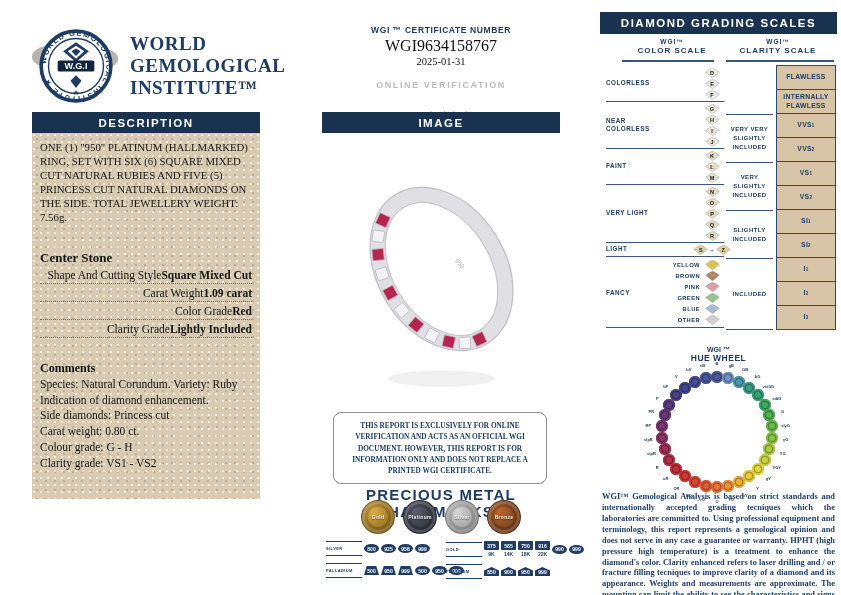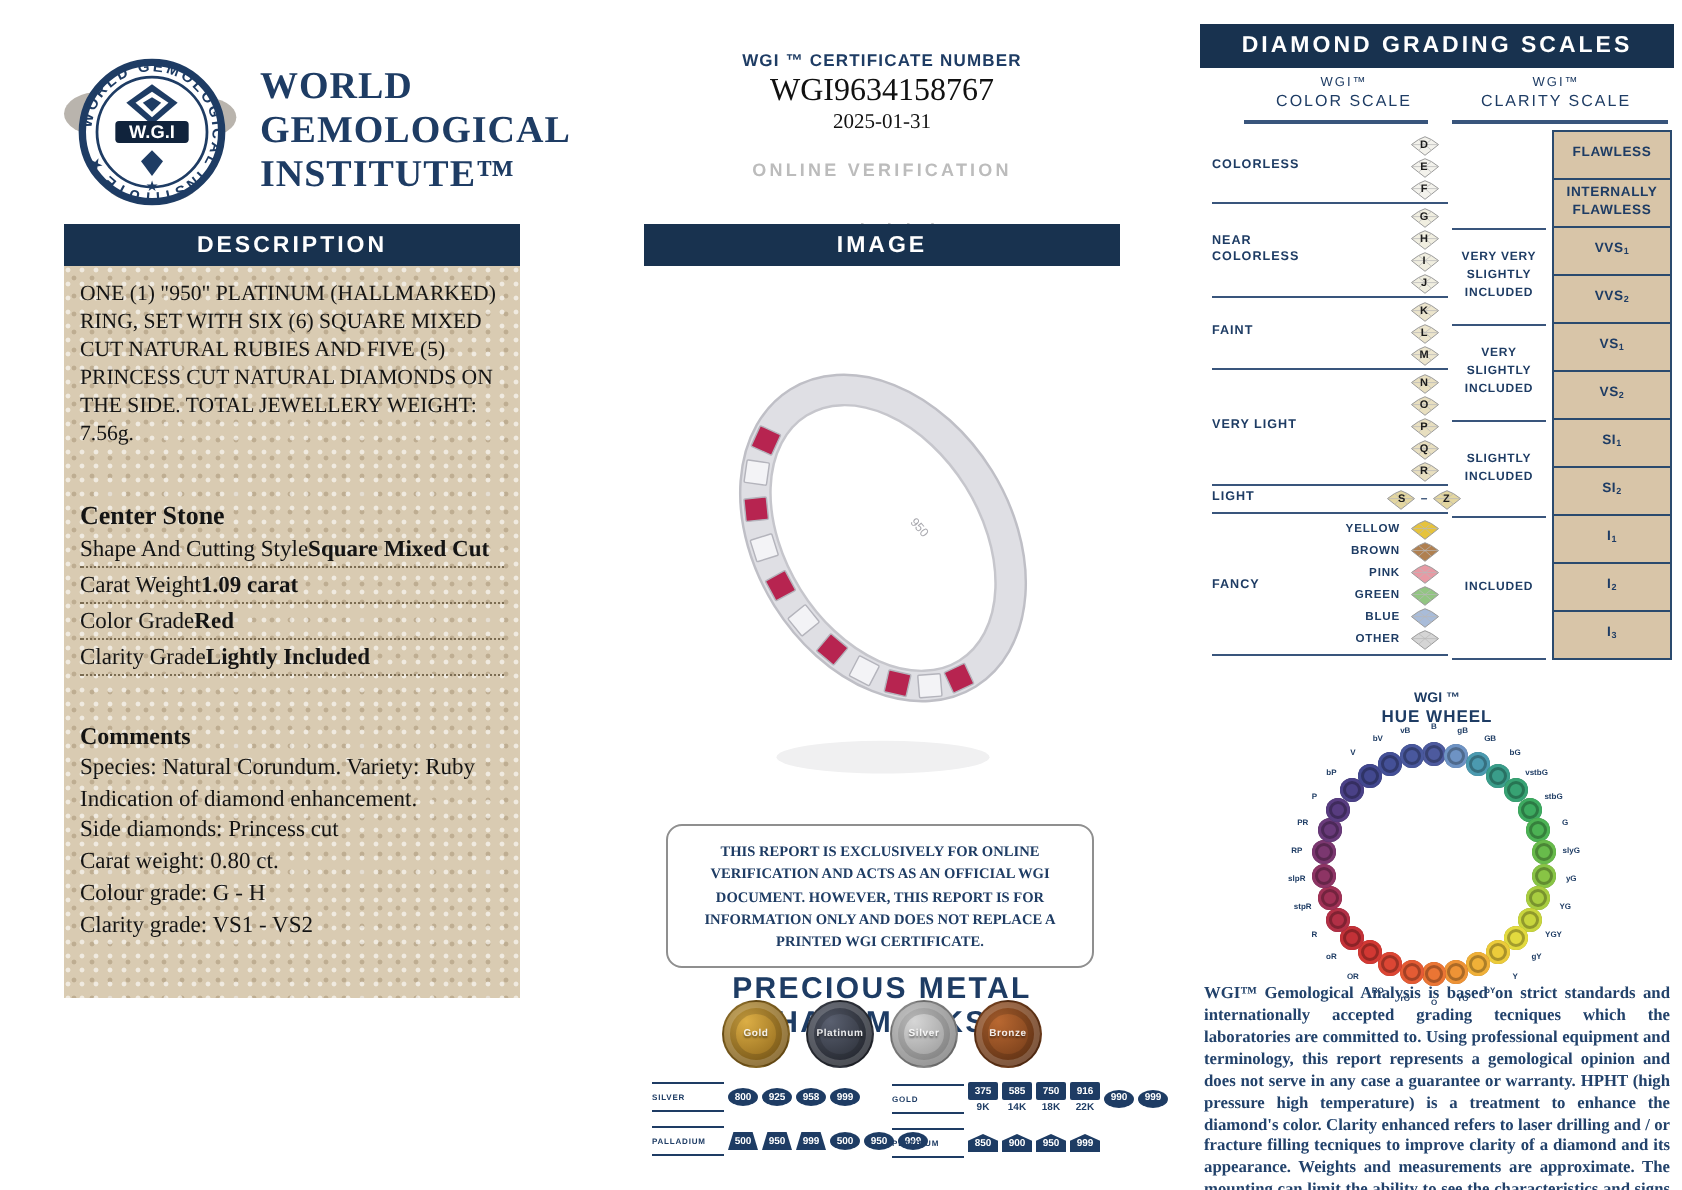--- a/index.html
+++ b/index.html
@@ -21,21 +21,21 @@
 
   #desc-panel{position:absolute; left:32px; top:133px; width:228px; height:366px;
     background-color:#d9cbb2;
     background-image:
       radial-gradient(circle at 2px 2px, rgba(255,255,255,.6) 1px, transparent 1.4px),
       radial-gradient(circle at 5px 6px, rgba(150,128,96,.4) 1px, transparent 1.4px);
     background-size:7px 7px, 9px 9px;
     padding:7px 8px; font-family:"Liberation Serif",serif; color:#141414;}
   #desc-text{font-size:10.8px; line-height:1.3;}
   #center-stone-h{margin-top:26px; font-size:13px; font-weight:700;}
-  .cs-row{display:flex; justify-content:flex-start; align-items:flex-end;
+  .cs-row{display:flex; justify-content:flex-end; align-items:flex-end;
     border-bottom:1px dotted #7b6c52; padding:3px 0 2px; font-size:11.5px;}
   .cs-row b{font-weight:700;}
   #comments{margin-top:22px; font-size:11.5px; line-height:1.38;}
   #comments-h{font-weight:700; font-size:12px;}
   #retail{margin-top:16px; font-size:12.5px;}
   #retail b{font-weight:700;}
 
   
   #mid-head{position:absolute; left:322px; top:25px; width:238px; text-align:center;}
   #cert-label{font-size:8.5px; font-weight:700; color:var(--navy); letter-spacing:.6px;}
@@ -69,21 +69,21 @@
     font-size:5px; font-weight:700; display:flex; align-items:center; justify-content:center;
     padding:0 1px;}
   .shape-oval{border-radius:50%;}
   .shape-rect{border-radius:1px;}
   .shape-trap{clip-path:polygon(18% 0,82% 0,100% 100%,0 100%);}
   .shape-house{clip-path:polygon(50% 0,100% 38%,100% 100%,0 100%,0 38%);}
   .stamp-sub{font-size:5px; font-weight:700; color:var(--navy); margin-top:1px;}
 
   
   .scale-head{position:absolute; top:38px; text-align:center; color:var(--navy);
-    font-weight:400; letter-spacing:1px;}
+    font-weight:700; letter-spacing:1px;}
   .scale-head .l1{font-size:6.5px;}
   .scale-head .l2{font-size:8px; margin-top:1px;}
   .head-rule{position:absolute; height:2px; background:#39557c;}
   #color-scale{position:absolute; left:606px; top:66px; width:118px;}
   .cgroup{display:flex; align-items:center; padding:1px 0;}
   .cgroup + .cgroup{border-top:1.5px solid #39557c;}
   .cgroup .gname{flex:1; font-size:6.3px; font-weight:700; color:var(--navy);
     letter-spacing:.5px; white-space:pre-line; line-height:1.35;}
   .gcol{width:24px; display:flex; flex-direction:column; align-items:center;}
   .grow{height:11px; display:flex; align-items:center; justify-content:center; gap:2px;}

